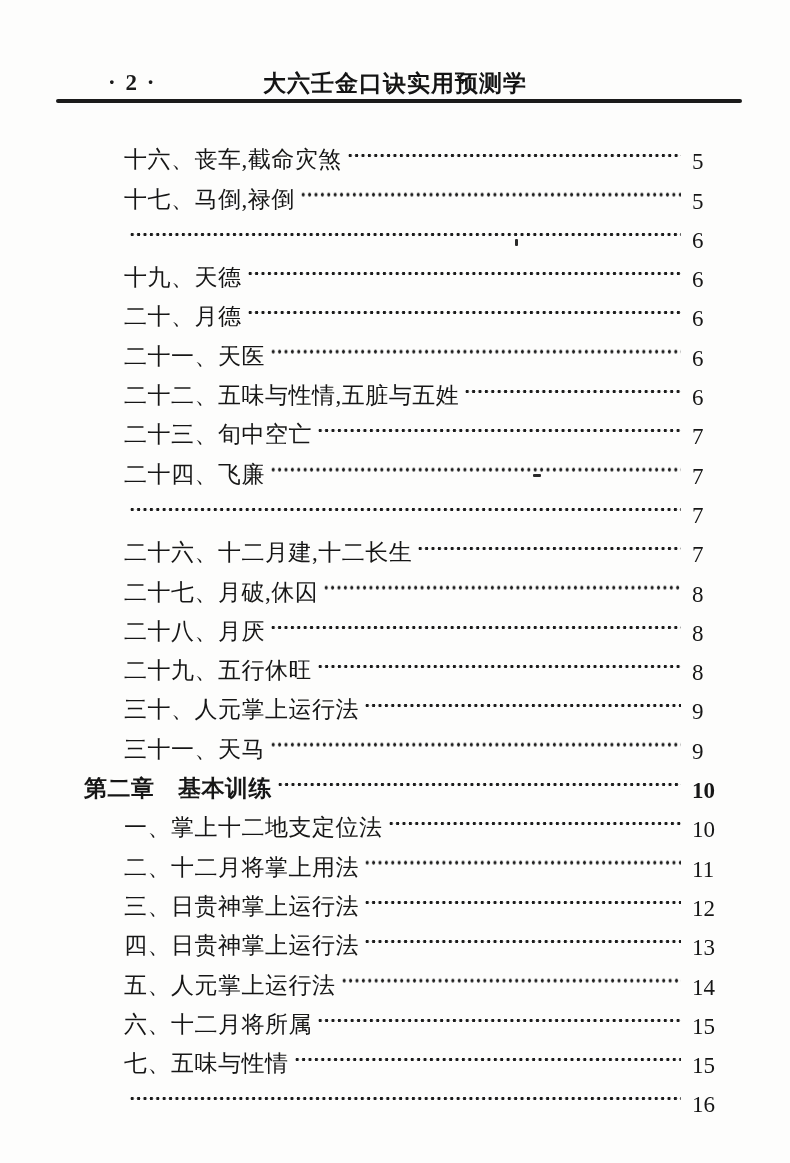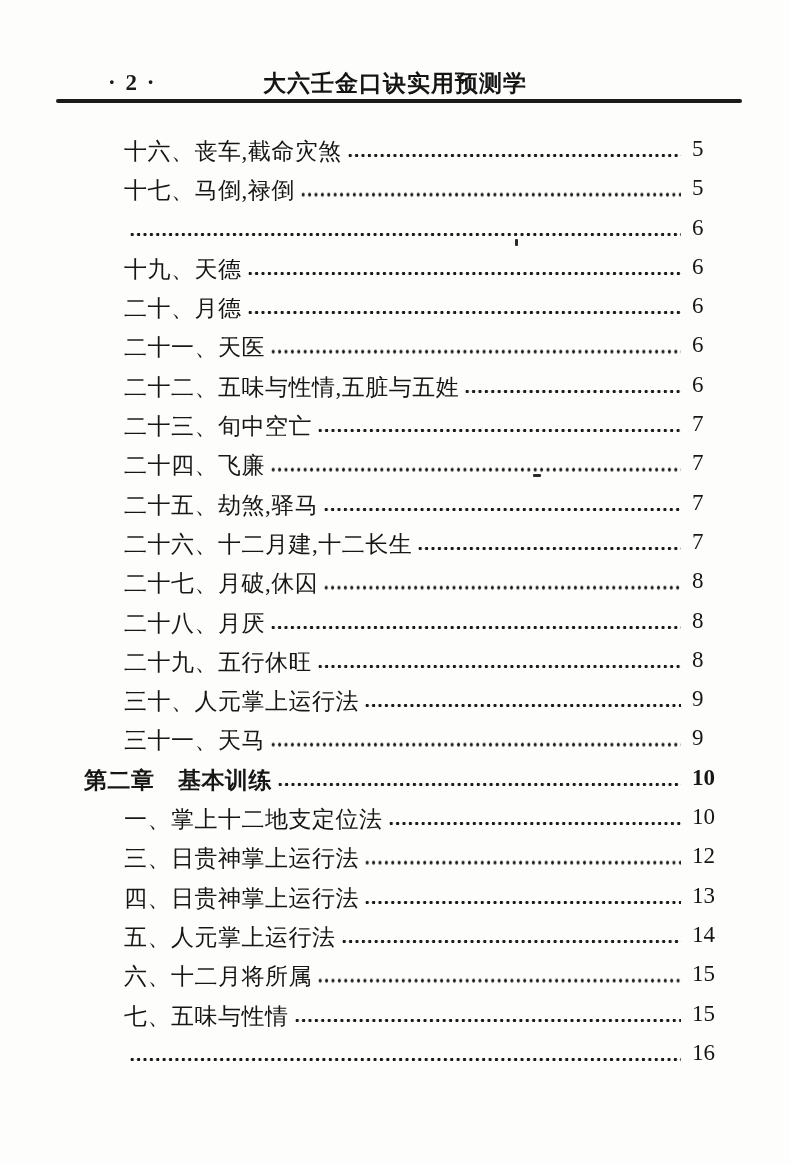--- a/index.html
+++ b/index.html
@@ -46,21 +46,21 @@
     background: #1b1b1b;
     border-radius: 2px;
   }
   
   .toc {
     position: absolute;
     top: 136px; left: 84px; right: 64px;
   }
   .toc-row {
     display: flex;
-    align-items: flex-start;
+    align-items: flex-end;
     height: 39.3px;
     font-size: 23px;
     color: #161616;
     white-space: nowrap;
   }
   .toc-row.section { padding-left: 40px; }
   .toc-row.chapter { padding-left: 0; font-weight: bold; }
   .toc-label { flex: 0 0 auto; letter-spacing: 0.5px; }
   .leader {
     flex: 1 1 auto;
@@ -138,21 +138,20 @@
     <span class="toc-label">二十三、旬中空亡</span>
     <span class="leader"></span>
     <span class="toc-page">7</span>
   </div>
       <div class="toc-row section">
     <span class="toc-label">二十四、飞廉</span>
     <span class="leader"></span>
     <span class="toc-page">7</span>
   </div>
       <div class="toc-row section">
-    <span class="toc-label">二十五、劫煞,驿马</span>
     <span class="leader"></span>
     <span class="toc-page">7</span>
   </div>
       <div class="toc-row section">
     <span class="toc-label">二十六、十二月建,十二长生</span>
     <span class="leader"></span>
     <span class="toc-page">7</span>
   </div>
       <div class="toc-row section">
     <span class="toc-label">二十七、月破,休囚</span>
@@ -181,20 +180,25 @@
   </div>
       <div class="toc-row chapter">
     <span class="toc-label">第二章　基本训练</span>
     <span class="leader"></span>
     <span class="toc-page">10</span>
   </div>
       <div class="toc-row section">
     <span class="toc-label">一、掌上十二地支定位法</span>
     <span class="leader"></span>
     <span class="toc-page">10</span>
+  </div>
+      <div class="toc-row section">
+    <span class="toc-label">二、十二月将掌上用法</span>
+    <span class="leader"></span>
+    <span class="toc-page">11</span>
   </div>
       <div class="toc-row section">
     <span class="toc-label">三、日贵神掌上运行法</span>
     <span class="leader"></span>
     <span class="toc-page">12</span>
   </div>
       <div class="toc-row section">
     <span class="toc-label">四、日贵神掌上运行法</span>
     <span class="leader"></span>
     <span class="toc-page">13</span>

